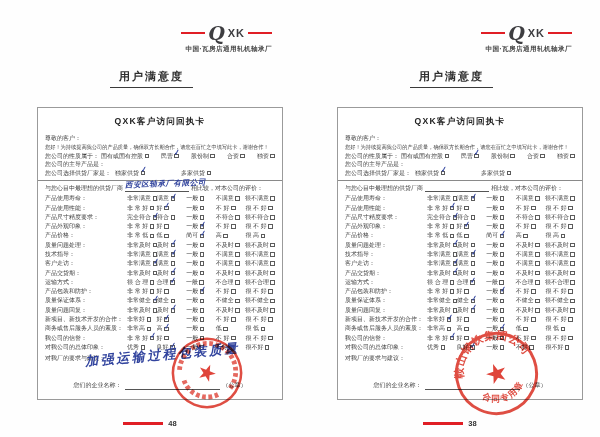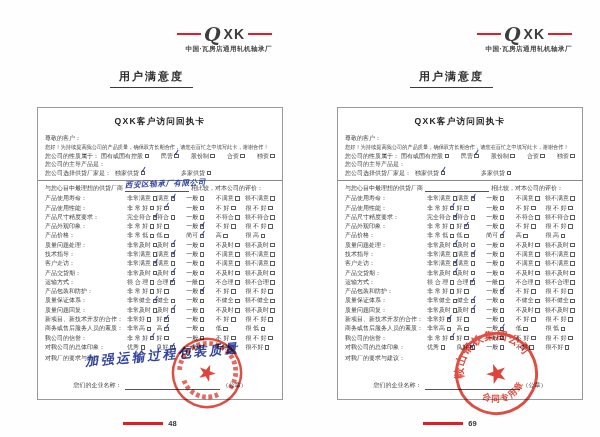--- a/index.html
+++ b/index.html
@@ -7,21 +7,21 @@
           font-family:"Liberation Sans",sans-serif;color:#3e3e3e;}
   .page{position:absolute;top:0;width:300px;height:437px;}
   .page.page-0{left:0;}
   .page.page-1{left:300px;}
 
   
   .logo-row{position:absolute;top:26px;right:28px;display:flex;align-items:center;gap:3px;}
   .rule-red{display:inline-block;width:24px;height:2.6px;background:#e01e25;}
   .logo-q{font-family:"DejaVu Serif",serif;font-style:italic;font-weight:bold;
           font-size:19px;line-height:14px;color:#3d3d40;}
-  .logo-xk{font-weight:bold;font-size:14px;letter-spacing:1px;color:#3d3d40;}
+  .logo-xk{font-weight:bold;font-size:11px;letter-spacing:1px;color:#3d3d40;}
   .company{position:absolute;top:45px;right:28px;font-size:6.6px;font-weight:bold;
            color:#474747;letter-spacing:.4px;}
   .sec-title{position:absolute;top:69px;left:110px;font-size:11px;font-weight:bold;
              color:#2e2e2e;letter-spacing:2px;padding:0 9px 3px 9px;border-bottom:1.2px solid #3a3a3a;}
 
   
   .form{position:absolute;left:37px;top:107px;width:246px;height:293px;background:#fff;
         border:0.7px solid #9a9a9a;box-sizing:border-box;padding:5px 7px 4px 7px;}
   .f-title{text-align:center;font-size:8.6px;font-weight:bold;letter-spacing:1.2px;
            color:#222;margin:3px 0 6px 0;}
@@ -1104,16 +1104,16 @@
           </defs>
           <circle class="ring" cx="50" cy="50" r="46"></circle>
           <text class="star" x="50" y="60" text-anchor="middle">★</text>
           <text class="arc"><textPath href="#t1" startOffset="50%" text-anchor="middle">鞍山钢铁集团公司</textPath></text>
           <text class="arcb"><textPath href="#b1" startOffset="50%" text-anchor="middle">合同专用章</textPath></text>
         </svg>
       </div>
 
     <div class="footer">
       <span class="rule-red foot"></span>
-      <span class="pnum">69</span>
+      <span class="pnum">38</span>
     </div>
   </div>
 </div>
 
 </body></html>

